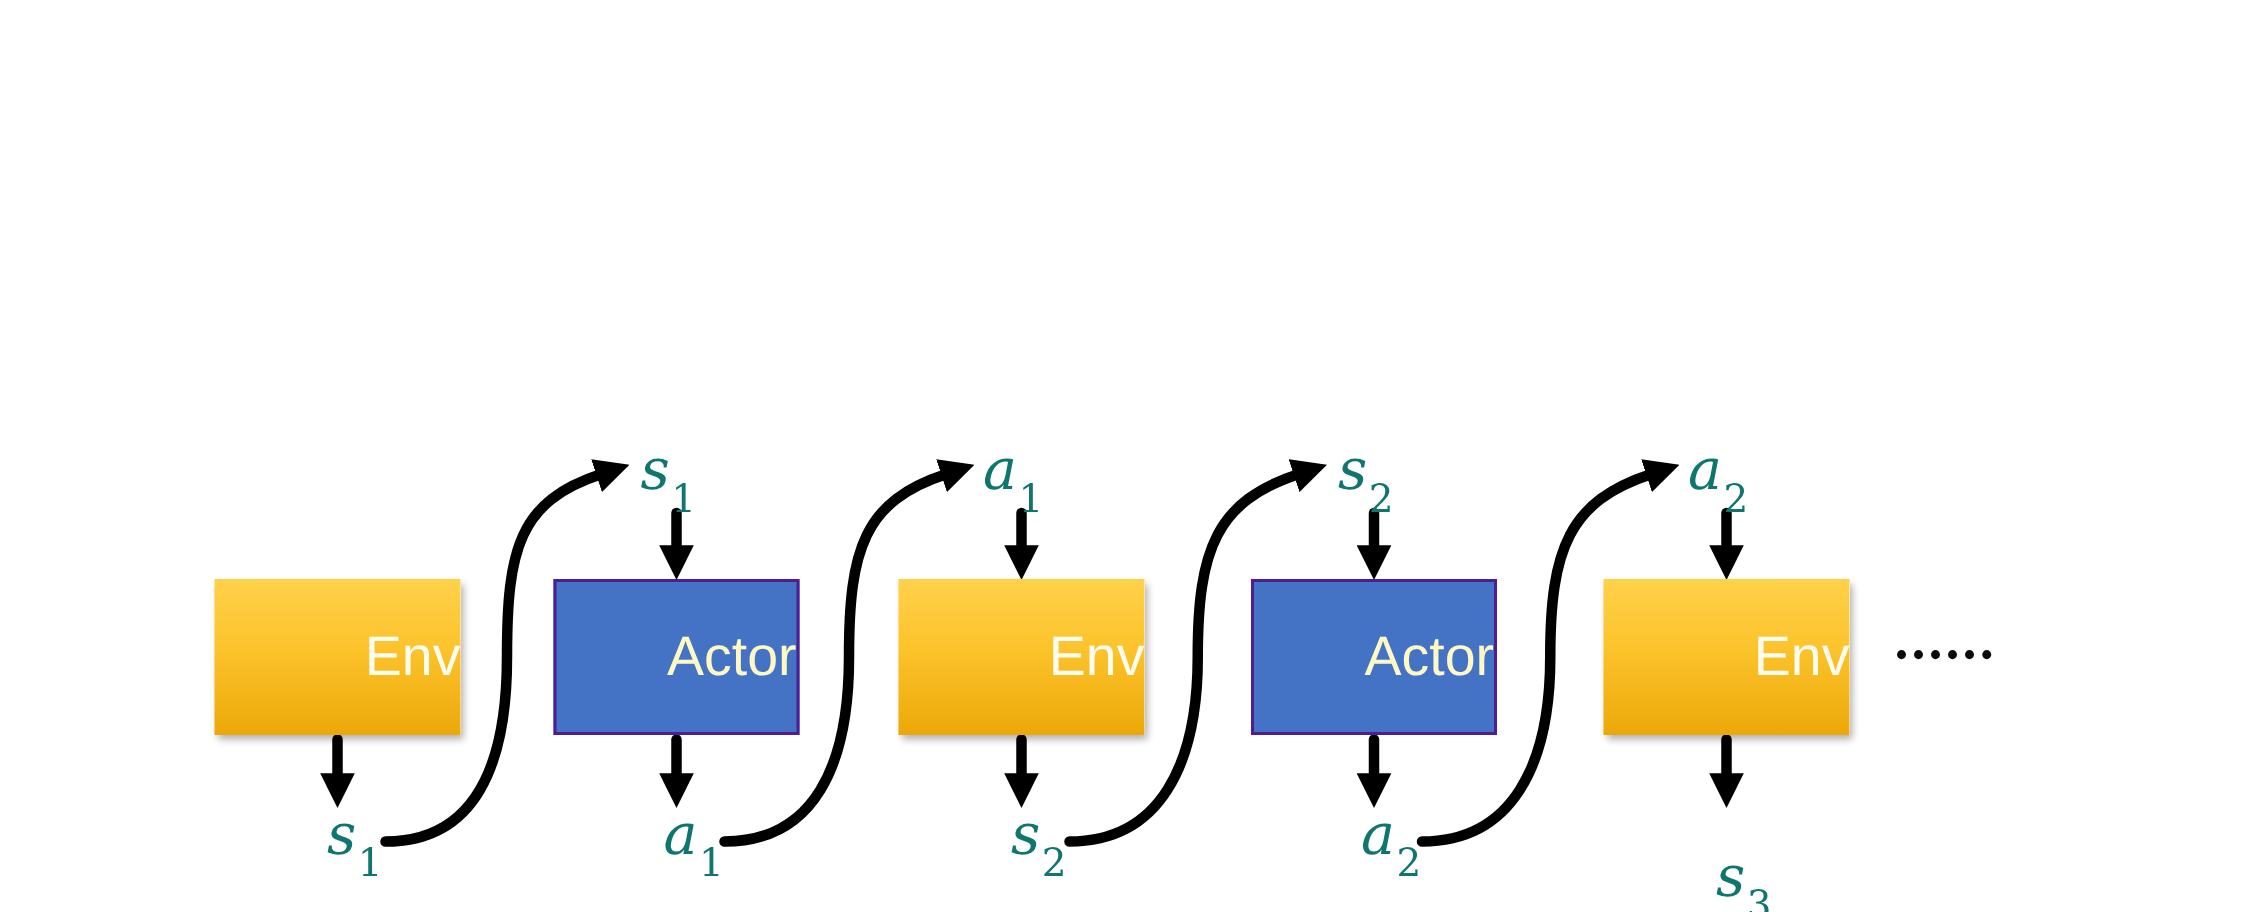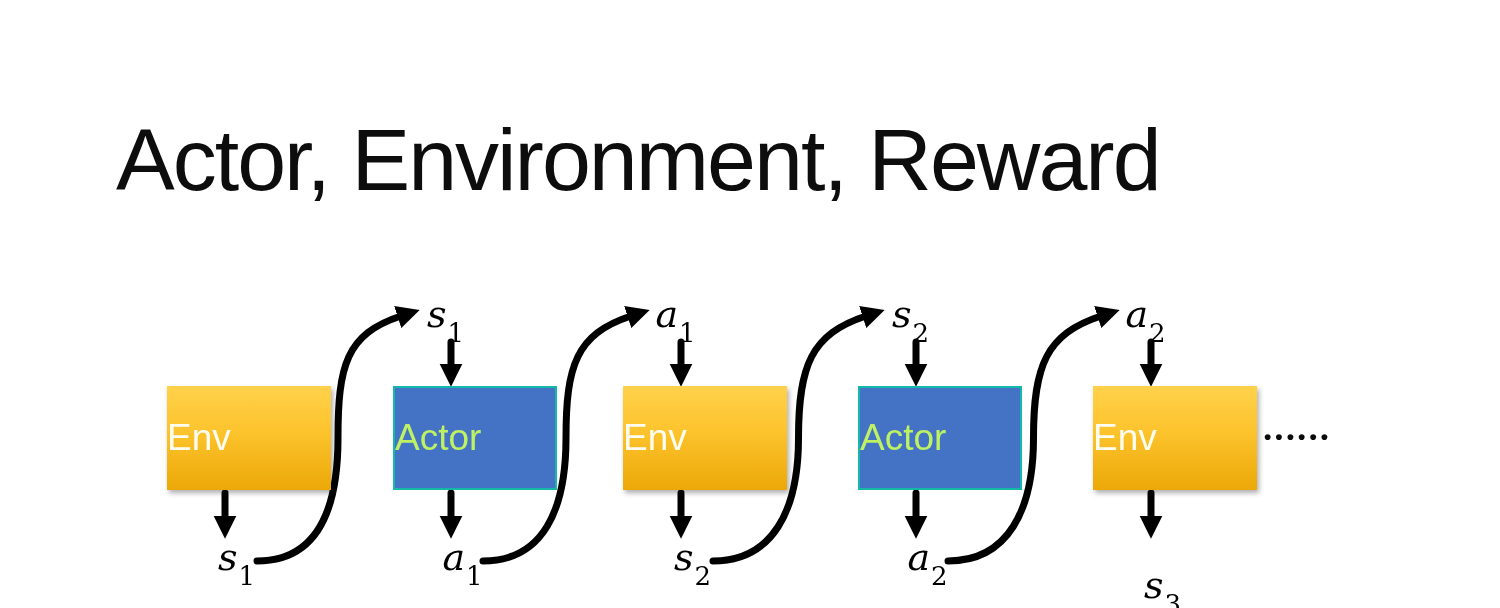--- a/index.html
+++ b/index.html
@@ -18,43 +18,42 @@
     font-size:88px;
     letter-spacing:-2px;
     line-height:1.1;
     color:#0d0d0d;
     white-space:nowrap;
   }
   .box{
     position:absolute;
     width:164px;height:104px;
     top:386px;
-    display:flex;align-items:center;justify-content:flex-start;
+    display:flex;align-items:center;justify-content:flex-end;
     box-sizing:border-box;
     font-size:37px;
-    margin-left:24px;
   }
   .box.env{
     background:linear-gradient(180deg,#FFD14B 0%,#FCC32C 45%,#ECA808 100%);
     box-shadow:2px 3px 5px rgba(0,0,0,0.32);
     color:#FFFCF0;
   }
   .box.actor{
     background:#4472C4;
-    border:2px solid #14b8a6;
-    color:#bef264;
+    border:2px solid #4c1d95;
+    color:#fef9c3;
   }
   .mlabel{
     position:absolute;
     transform:translate(-50%,-50%);
     font-family:"DejaVu Serif",serif;
     font-style:italic;
     font-size:38px;
     line-height:1;
-    color:#000000;
+    color:#0f766e;
     white-space:nowrap;
   }
   .mlabel sub{
     font-style:normal;
     font-size:26px;
     position:relative;
     top:6px;
     left:1px;
     line-height:1;
   }
@@ -69,21 +68,20 @@
     white-space:nowrap;
   }
   #arrow-layer{
     position:absolute;left:0;top:0;width:1500px;height:608px;
   }
 </style>
 </head>
 <body>
 
 <div id="slide">
-  <div class="slide-title">Actor, Environment, Reward</div>
   <svg id="arrow-layer" viewBox="0 0 1500 608" xmlns="http://www.w3.org/2000/svg">
     <defs>
       <marker id="ah" viewBox="0 0 10 10" refX="1.5" refY="5" markerWidth="3.3" markerHeight="3.3" orient="auto">
         <path d="M0,0 L10,5 L0,10 Z" fill="#000000"></path>
       </marker>
     </defs>
     <g id="arrows">
         <path d="M 225 493 L 225 519" fill="none" stroke="#000000" stroke-width="7" stroke-linecap="round" marker-end="url(#ah)"></path>
         <path d="M 451 342 L 451 367" fill="none" stroke="#000000" stroke-width="7" stroke-linecap="round" marker-end="url(#ah)"></path>
         <path d="M 451 493 L 451 519" fill="none" stroke="#000000" stroke-width="7" stroke-linecap="round" marker-end="url(#ah)"></path>

